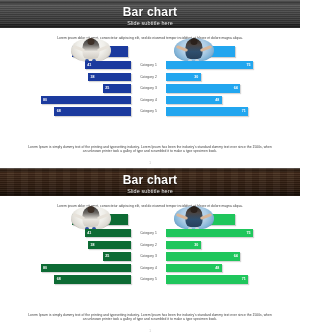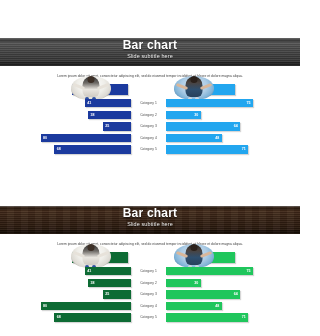--- a/index.html
+++ b/index.html
@@ -18,26 +18,25 @@
   }
 
   
   .header{
     position:relative;
     height:28px;
     width:100%;
     display:flex;
     flex-direction:column;
     align-items:center;
-    justify-content:flex-start;
+    justify-content:flex-end;
     overflow:hidden;
     box-sizing:border-box;
     border-top:1px solid rgba(255,255,255,.25);
     border-bottom:1px solid rgba(0,0,0,.55);
-    margin-top:38px;
   }
   .header.grey{
     background:
       repeating-linear-gradient(to bottom,
         rgba(255,255,255,.07) 0px, rgba(255,255,255,.07) 1px,
         rgba(0,0,0,.10) 1px, rgba(0,0,0,.10) 2px),
       linear-gradient(to bottom,#5e5e5e 0%,#4a4a4a 35%,#3c3c3c 65%,#2e2e2e 100%);
   }
   .header.wood{
     background:

